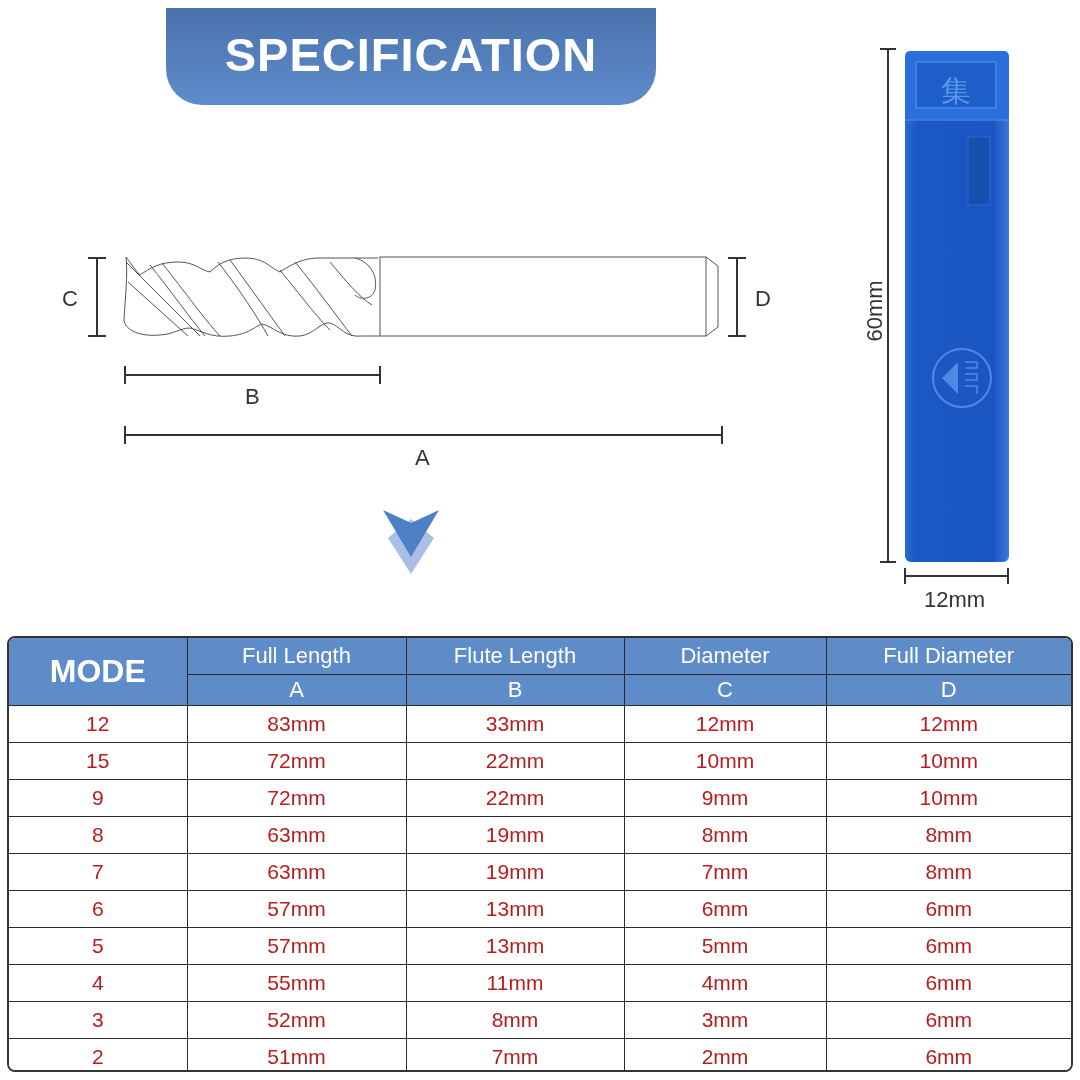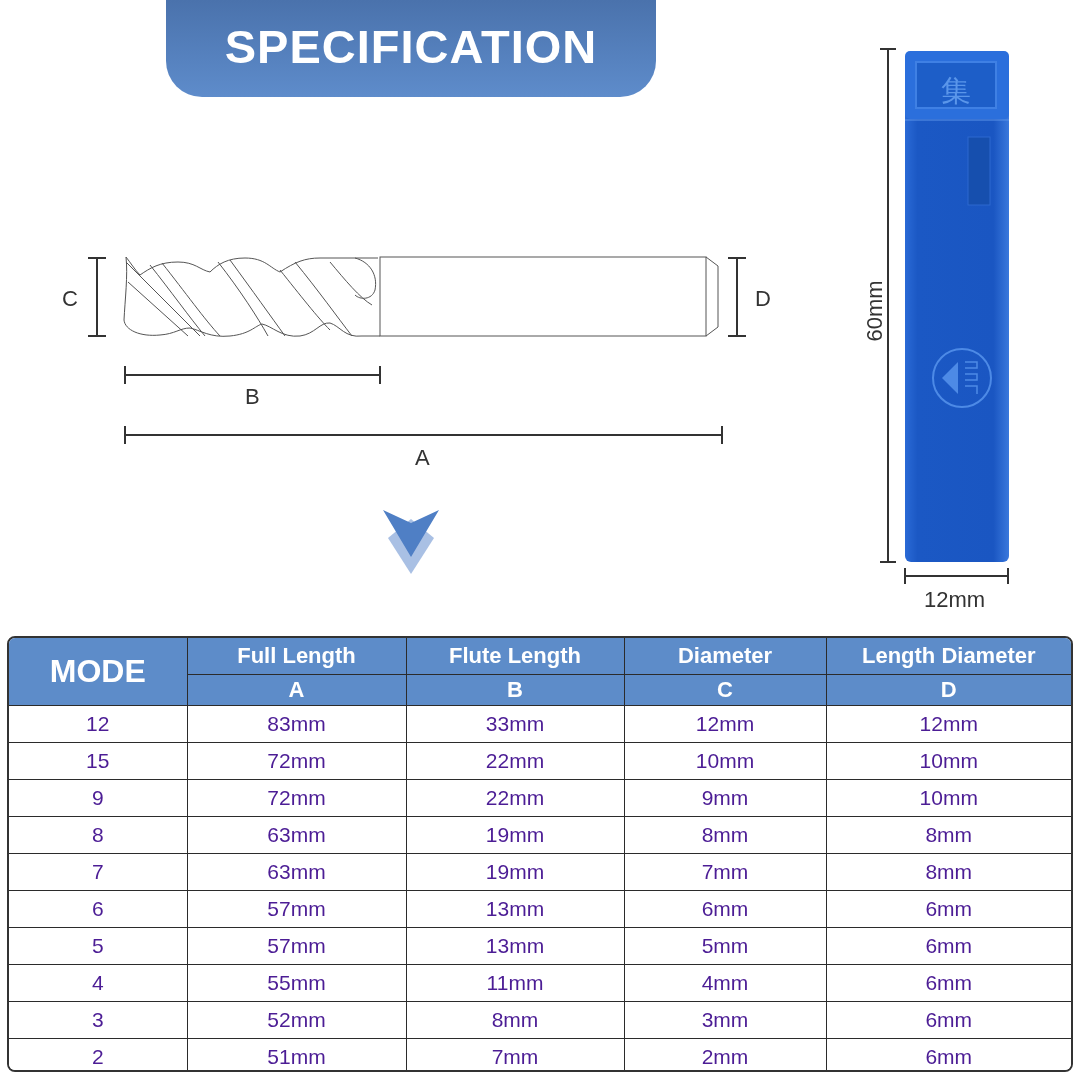--- a/index.html
+++ b/index.html
@@ -1,44 +1,44 @@
 <!DOCTYPE html>
 <html><head>
 <meta charset="utf-8">
 <style>
   html, body { margin: 0; padding: 0; background: #ffffff; }
   body { width: 1080px; height: 1080px; position: relative; overflow: hidden;
          font-family: "Liberation Sans", sans-serif; color: #333; }
 
-  .banner { position: absolute; left: 166px; top: 0; width: 490px; height: 97px;
+  .banner { position: absolute; left: 166px; top: 8px; width: 490px; height: 97px;
             background: linear-gradient(#4a72ac, #5e8ccb);
             border-radius: 0 0 36px 36px; display: flex; align-items: center; justify-content: center; }
   .banner span { color: #fff; font-weight: bold; font-size: 47px; letter-spacing: 1px; margin-top: -4px; }
 
   .drawing { position: absolute; left: 0; top: 0; }
 
   .dim-label { position: absolute; font-size: 22px; color: #333; }
 
   .arrow { position: absolute; left: 380px; top: 505px; width: 62px; height: 70px; }
 
   .case-wrap { position: absolute; left: 850px; top: 40px; width: 200px; height: 580px; }
 
   .spec-table { position: absolute; left: 7px; top: 636px; width: 1066px; height: 436px;
                 border: 2px solid #333; border-radius: 8px; overflow: hidden; box-sizing: border-box; }
   table { width: 100%; height: 100%; border-collapse: collapse; table-layout: fixed; }
   th, td { border: 1.5px solid #2b2b2b; text-align: center; padding: 0; }
   tr:first-child th { border-top: none; }
   th:first-child, td:first-child { border-left: none; }
   th:last-child, td:last-child { border-right: none; }
   tr:last-child td { border-bottom: none; }
-  th { background: #5d8cc9; color: #fff; font-weight: bold; font-size: 22px; }
+  th { background: #5d8cc9; color: #fff; font-weight: normal; font-size: 22px; }
   th.mode { font-weight: bold; font-size: 32px; }
   thead tr.top th { height: 36px; }
   thead tr.sub th { height: 30px; }
-  td { font-size: 21px; color: #4c1d95; height: 36px; background: #fff; }
+  td { font-size: 21px; color: #b91c1c; height: 36px; background: #fff; }
 </style>
 </head>
 <body>
 
 <div class="banner">
   <span>SPECIFICATION</span>
 </div>
 
 <svg class="drawing" width="800" height="480" viewBox="0 0 800 480">
   <g fill="none" stroke="#555" stroke-width="1">
@@ -140,21 +140,21 @@
         <col style="width:218px">
         <col style="width:202px">
         <col style="width:245px">
     </colgroup>
     <thead>
       <tr class="top">
         <th class="mode" rowspan="2">MODE</th>
         <th>Full Length</th>
         <th>Flute Length</th>
         <th>Diameter</th>
-        <th>Length Diameter</th>
+        <th>Full Diameter</th>
       </tr>
       <tr class="sub">
         <th>A</th>
         <th>B</th>
         <th>C</th>
         <th>D</th>
       </tr>
     </thead>
     <tbody>
       <tr>

